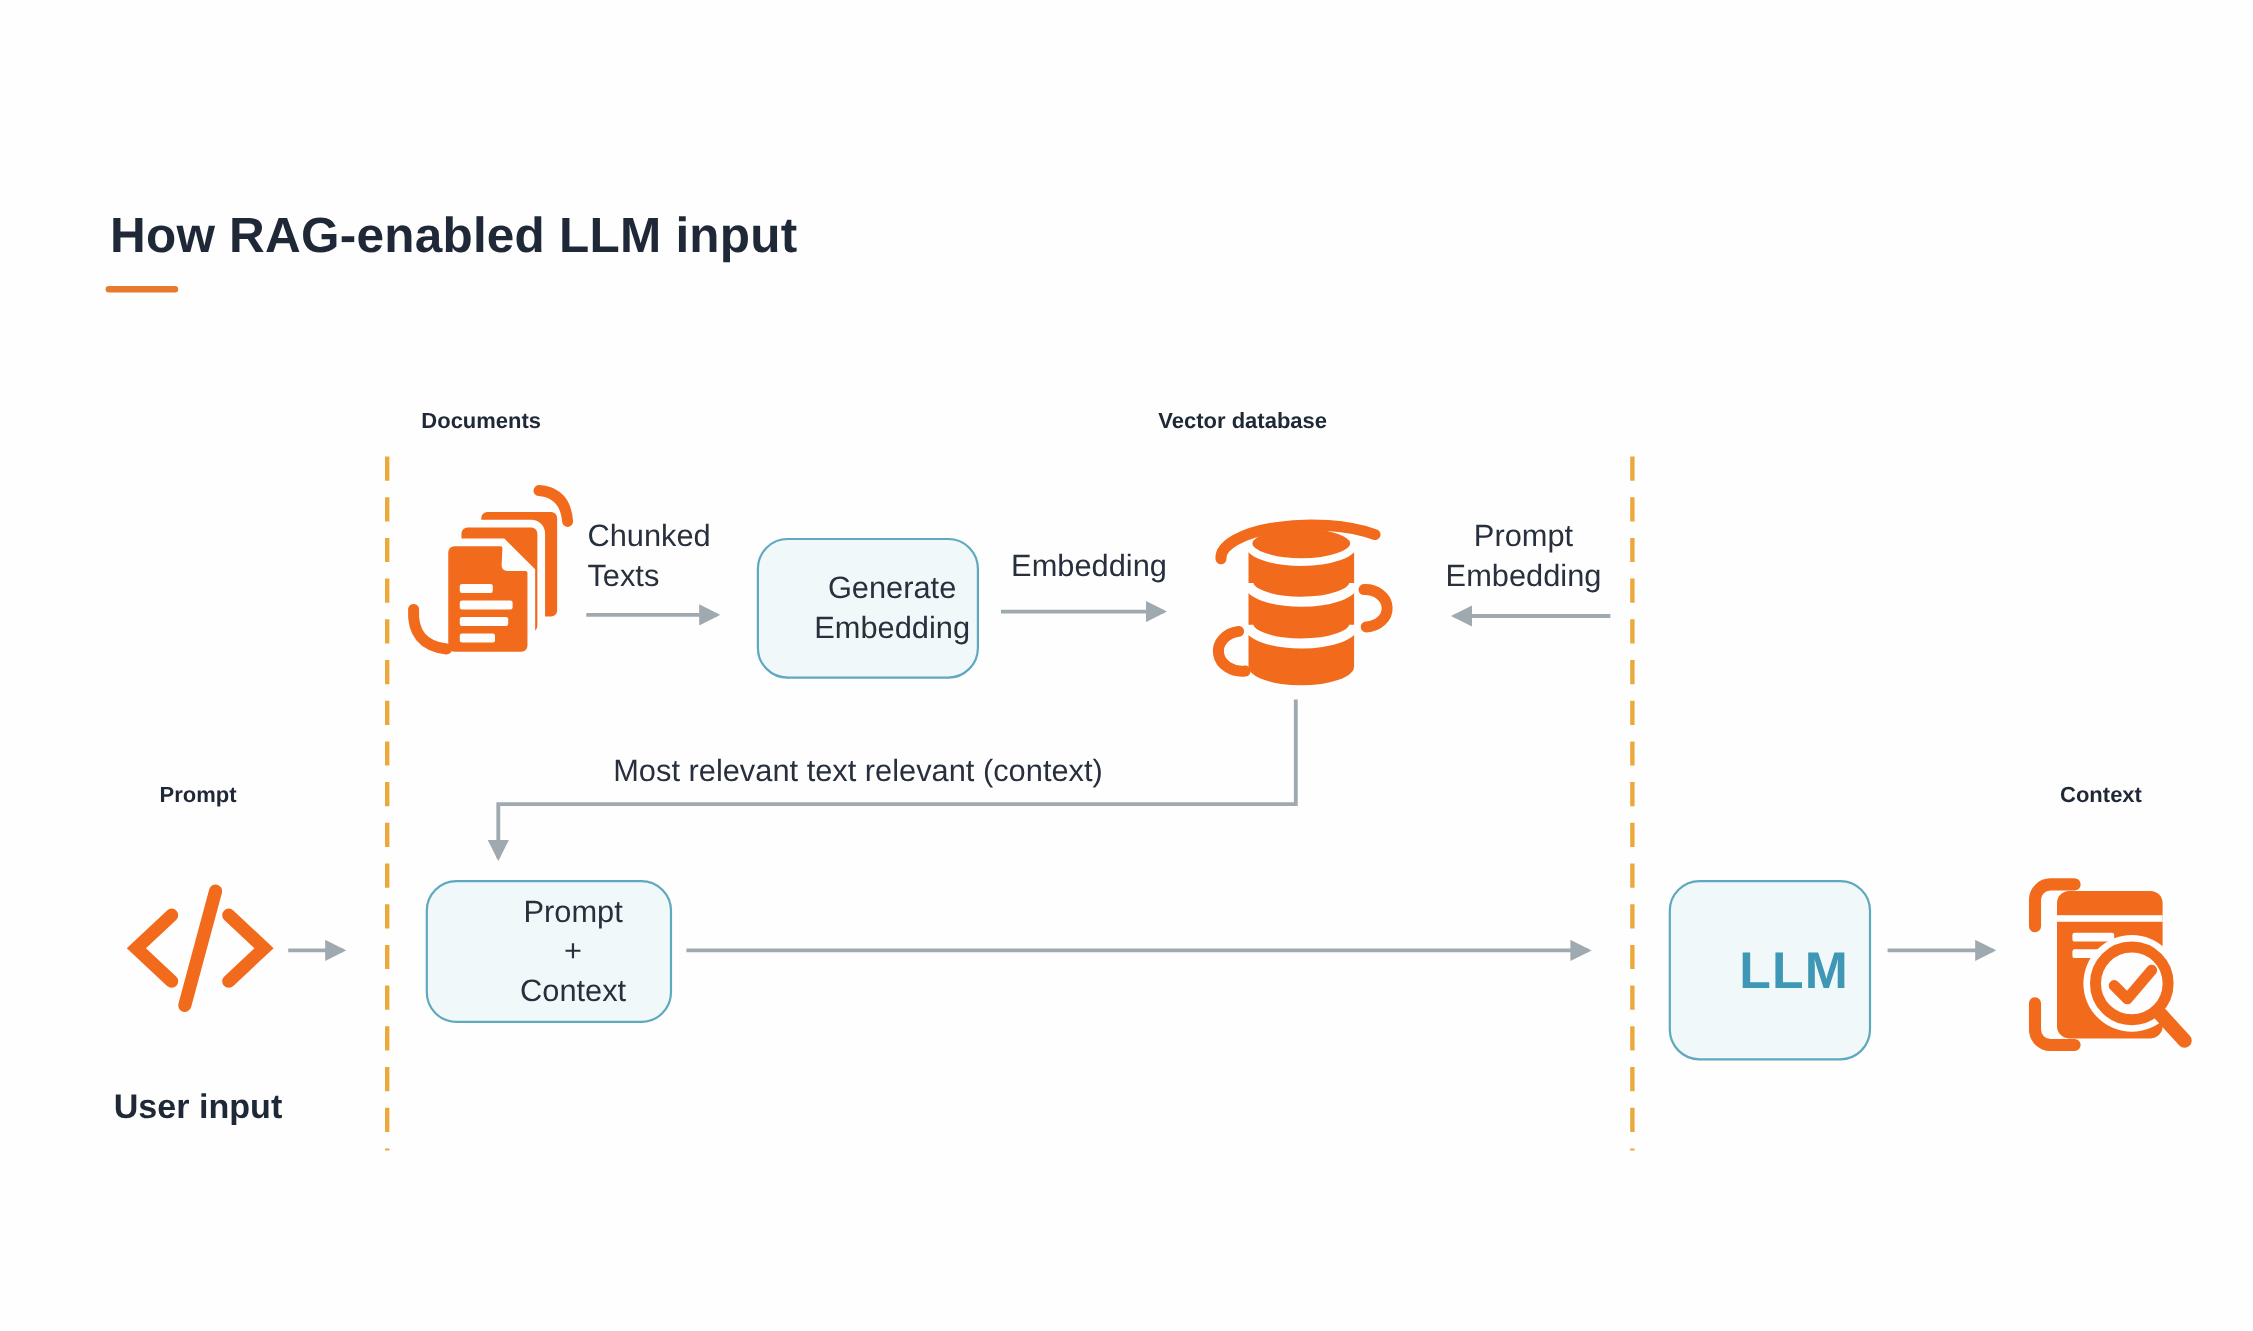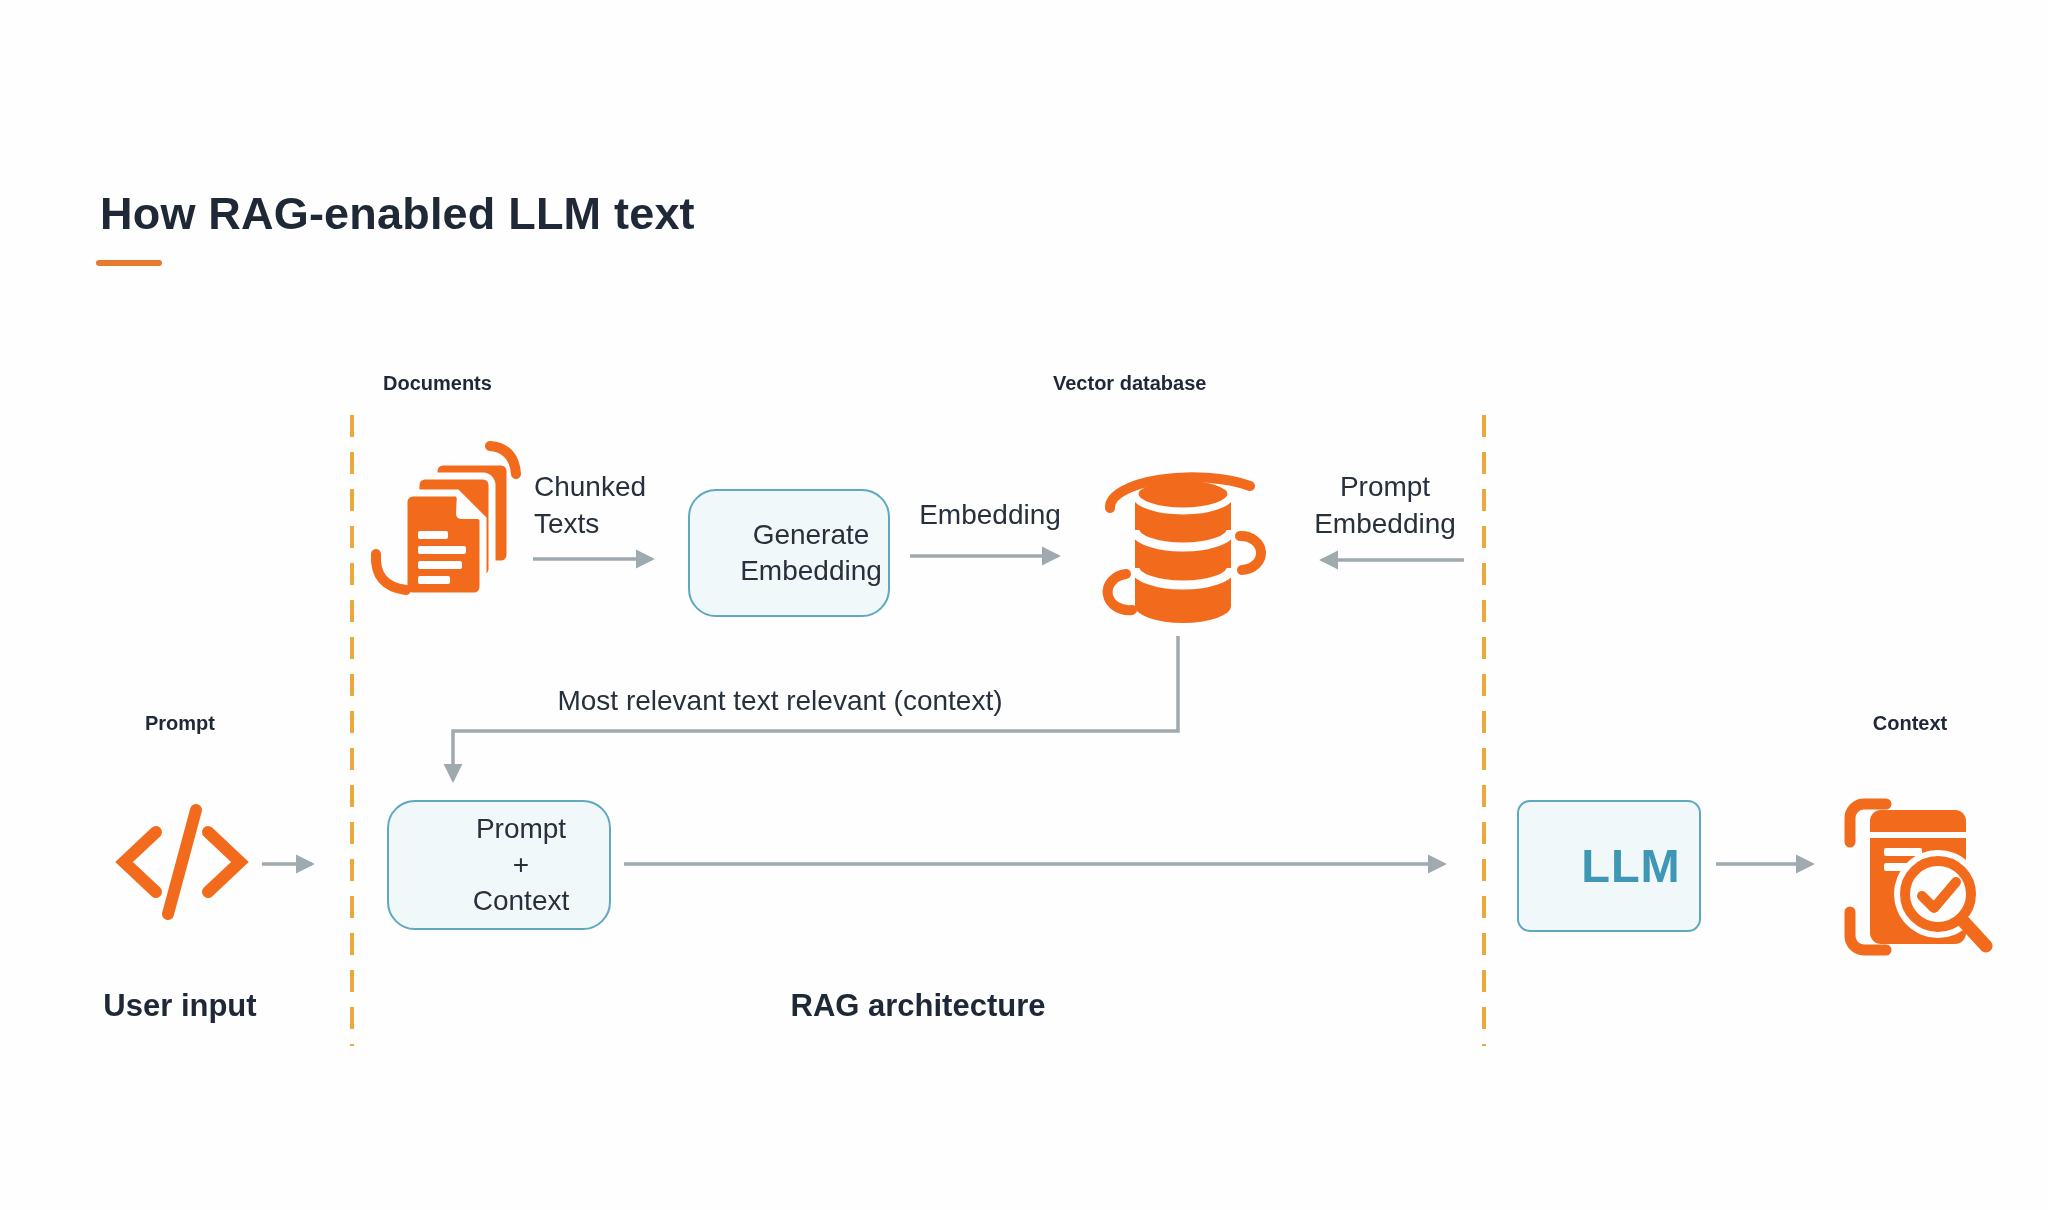--- a/index.html
+++ b/index.html
@@ -88,21 +88,21 @@
     <line x1="910" y1="556" x2="1058" y2="556" stroke-width="3.5" marker-end="url(#ah)" style="stroke:var(--arrow-gray,#9FA9B0)"></line>
     <line x1="1464" y1="560" x2="1322" y2="560" stroke-width="3.5" marker-end="url(#ah)" style="stroke:var(--arrow-gray,#9FA9B0)"></line>
     <line x1="262" y1="864" x2="312" y2="864" stroke-width="3.5" marker-end="url(#ah)" style="stroke:var(--arrow-gray,#9FA9B0)"></line>
     <line x1="624" y1="864" x2="1444" y2="864" stroke-width="3.5" marker-end="url(#ah)" style="stroke:var(--arrow-gray,#9FA9B0)"></line>
     <line x1="1716" y1="864" x2="1812" y2="864" stroke-width="3.5" marker-end="url(#ah)" style="stroke:var(--arrow-gray,#9FA9B0)"></line>
 
     <path d="M1178,636 L1178,731 L453,731 L453,780" fill="none" stroke-width="3.5" marker-end="url(#ah)" style="stroke:var(--arrow-gray,#9FA9B0)"></path>
   </svg>
 
 
-  <div class="page-title">How RAG-enabled LLM text</div>
+  <div class="page-title">How RAG-enabled LLM input</div>
   <div class="title-underline"></div>
 
   <div class="section-label" style="left:383px;top:372px;">Documents</div>
   <div class="section-label" style="left:1053px;top:372px;">Vector database</div>
   <div class="section-label centered" style="left:105px;top:712px;width:150px;">Prompt</div>
   <div class="section-label centered" style="left:1820px;top:712px;width:180px;">Context</div>
 
   <div class="icon-wrap" style="left:366px;top:436px;">
     <svg width="170" height="192" viewBox="0 0 170 192">
       <g style="fill:var(--orange,#F26B1D)">
@@ -168,21 +168,21 @@
   <div class="icon-wrap" style="left:106px;top:784px;">
     <svg width="152" height="156" viewBox="0 0 152 156">
       <g fill="none" style="stroke:var(--orange,#F26B1D)" stroke-width="12" stroke-linecap="round">
         <path d="M50,48 L18,78 L50,108"></path>
         <path d="M102,48 L134,78 L102,108"></path>
         <path d="M90,26 L62,130"></path>
       </g>
     </svg>
   </div>
 
-  <div class="node-box llm" style="left:1517px;top:800px;width:184px;height:132px;border-radius:13px;">
+  <div class="node-box llm" style="left:1517px;top:800px;width:184px;height:164px;">
     <div>LLM</div>
   </div>
 
   <div class="icon-wrap" style="left:1834px;top:786px;">
     <svg width="164" height="182" viewBox="0 0 164 182">
       <g fill="none" style="stroke:var(--orange,#F26B1D)" stroke-width="11" stroke-linecap="round">
         <path d="M16,56 V32 a14,14 0 0 1 14,-14 h22"></path>
         <path d="M16,126 v24 a14,14 0 0 0 14,14 h22"></path>
       </g>
       <rect x="36" y="24" width="96" height="134" rx="11" style="fill:var(--orange,#F26B1D)"></rect>
@@ -192,15 +192,14 @@
         <rect x="50" y="77" width="38" height="8" rx="2"></rect>
       </g>
       <circle cx="104" cy="108" r="44" fill="#FEFEFE"></circle>
       <circle cx="104" cy="108" r="33" fill="#FEFEFE" style="stroke:var(--orange,#F26B1D)" stroke-width="10"></circle>
       <path d="M88,110 l12,12 l22,-26" fill="none" style="stroke:var(--orange,#F26B1D)" stroke-width="10" stroke-linecap="round" stroke-linejoin="round"></path>
       <path d="M130,136 L152,160" style="stroke:var(--orange,#F26B1D)" stroke-width="13" stroke-linecap="round"></path>
     </svg>
   </div>
 
   <div class="bottom-label" style="left:80px;width:200px;">User input</div>
-  <div class="bottom-label" style="left:718px;width:400px;">RAG architecture</div>
 
 </div>
 
 </body></html>

